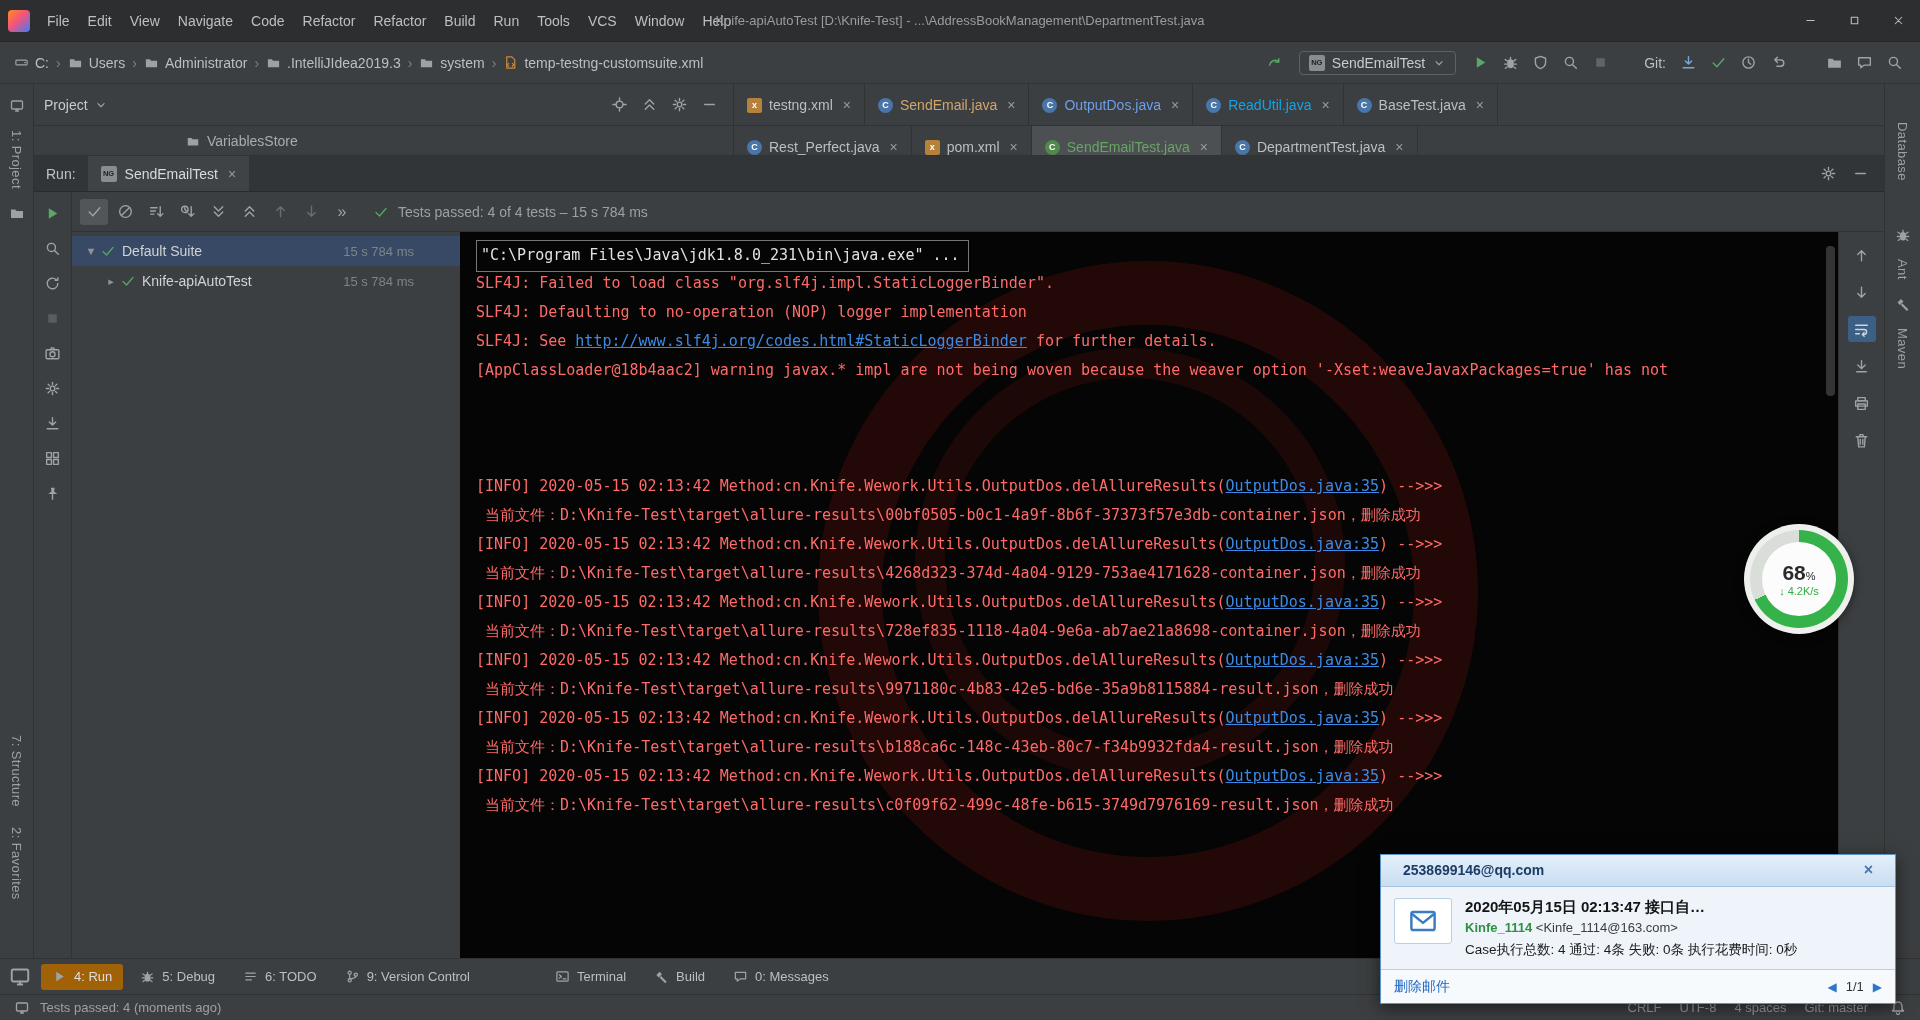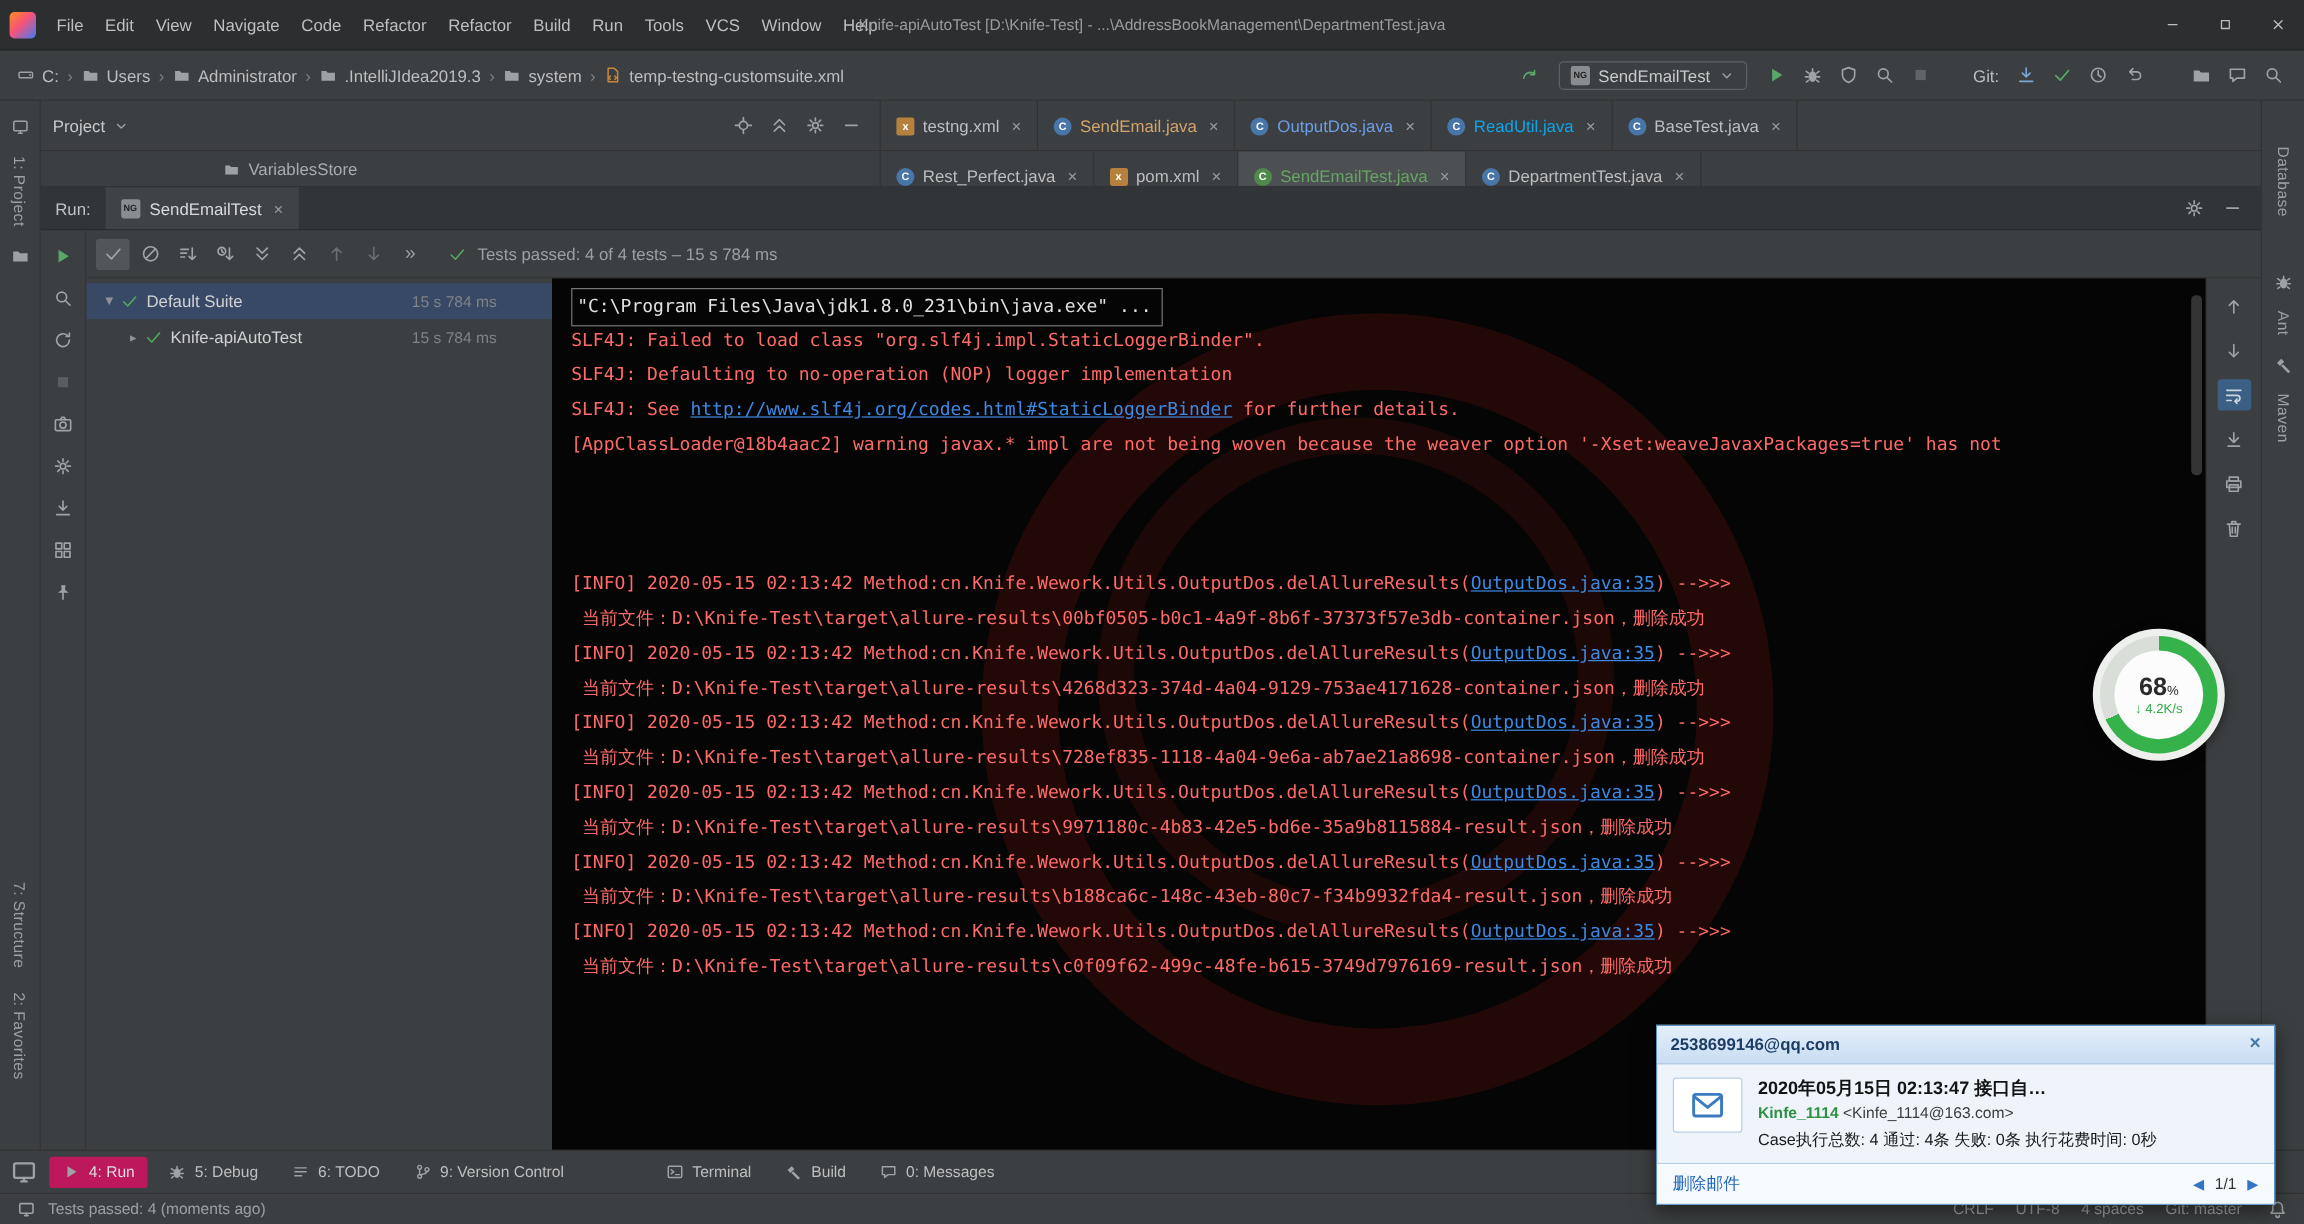--- a/index.html
+++ b/index.html
@@ -114,32 +114,32 @@
   .speed-ring { width:98px; height:98px; border-radius:50%; background:conic-gradient(#35b24a 0 244.8deg,#d9ded9 244.8deg 360deg); display:flex; align-items:center; justify-content:center; }
   .speed-core { width:74px; height:74px; border-radius:50%; background:#fbfcfb; display:flex; flex-direction:column; align-items:center; justify-content:center; }
   .speed-num { font-size:21px; font-weight:bold; color:#2a2a2a; line-height:1.1; }
   .speed-num .unit { font-size:11px; font-weight:normal; }
   .speed-rate { font-size:11px; color:#2fae43; margin-top:1px; }
 
   
   .bottom-tabs { height:36px; background:#3c3f41; border-top:1px solid #323232; display:flex; align-items:center; padding:0 8px; flex:0 0 auto; }
   .bt-corner { width:24px; height:24px; display:flex; align-items:center; justify-content:center; color:#9fa3a6; margin-right:6px; }
   .btab { display:flex; align-items:center; gap:7px; padding:0 11px; height:26px; margin:0 3px; font-size:13px; color:#bdbfc1; border-radius:3px; white-space:nowrap; }
-  .btab.active { background:#be185d; color:#dcdee0; }
+  .btab.active { background:#a16207; color:#dcdee0; }
   .btab .ib { width:15px; height:15px; display:inline-block; color:#9fa3a6; }
   .btab.ml { margin-left:60px; }
 
   
   .statusbar { height:26px; background:#3c3f41; border-top:1px solid #323232; display:flex; align-items:center; padding:0 14px; font-size:13px; color:#9da0a3; flex:0 0 auto; }
   .sb-ic { width:16px; height:16px; color:#9fa3a6; margin-right:10px; display:inline-block; }
   .sb-right { margin-left:auto; display:flex; align-items:center; gap:18px; padding-right:6px; }
 
   
   .popup { position:fixed; right:24px; bottom:16px; width:516px; background:#eef4fa; border:1px solid #5b93c9; box-shadow:0 4px 16px rgba(0,0,0,.55); z-index:60; }
-  .popup-header { height:32px; background:linear-gradient(#e4effb,#c9ddf2); border-bottom:1px solid #a8c6e4; display:flex; align-items:center; padding:0 11px; color:#1c3d66; font-size:14px; font-weight:bold;gap:10px; }
+  .popup-header { height:32px; background:linear-gradient(#e4effb,#c9ddf2); border-bottom:1px solid #a8c6e4; display:flex; align-items:center; padding:0 22px; color:#1c3d66; font-size:14px; font-weight:bold;gap:10px; }
   .popup-close { margin-left:auto; color:#4878a8; font-size:16px; line-height:1; }
   .popup-body { display:flex; padding:11px 13px 9px; gap:13px; }
   .mail-badge { width:58px; height:46px; background:#fff; border:1px solid #b9cfe6; border-radius:3px; display:flex; align-items:center; justify-content:center; color:#3a7bc2; flex:0 0 auto; }
   .mail-badge .ib { width:30px; height:30px; }
   .p-col { flex:1; min-width:0; }
   .p-title { font-size:15px; font-weight:bold; color:#141414; white-space:nowrap; overflow:hidden; text-overflow:ellipsis; }
   .p-sender { font-size:13px; margin-top:3px; white-space:nowrap; overflow:hidden; }
   .p-sname { color:#2d9141; font-weight:bold; }
   .p-semail { color:#3c3c3c; }
   .p-case { font-size:13.5px; color:#1c1c1c; margin-top:5px; line-height:1.5; }

